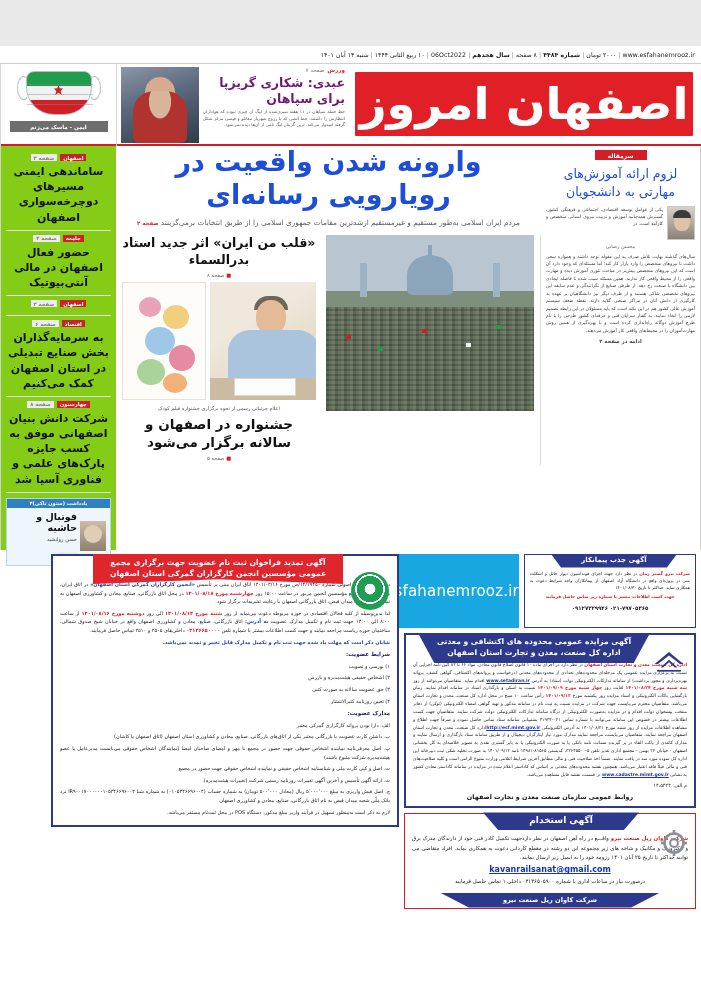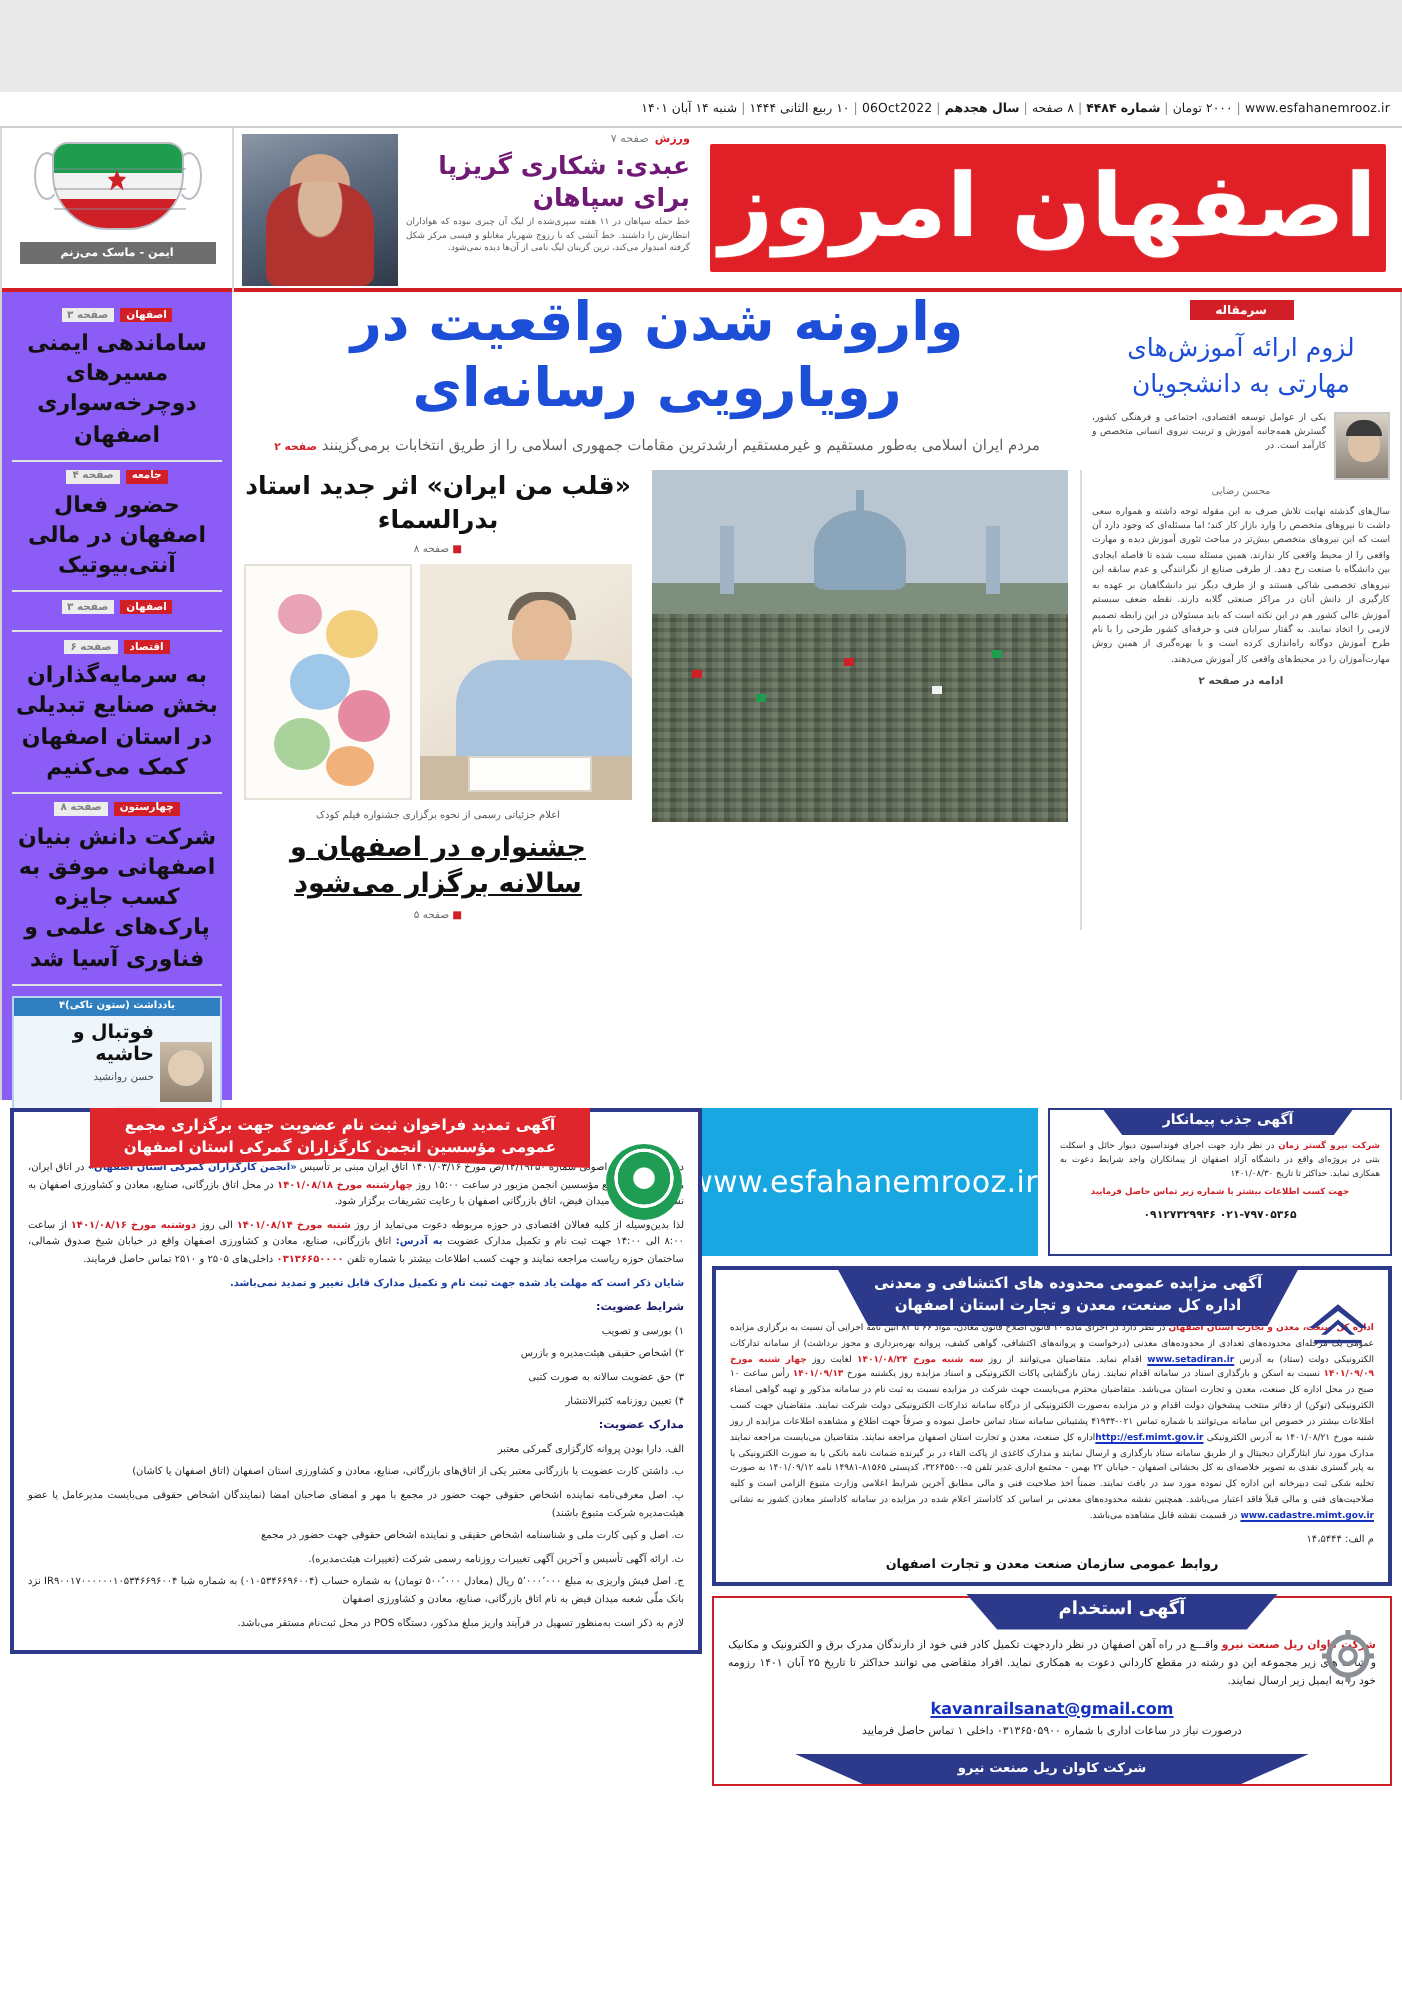--- a/index.html
+++ b/index.html
@@ -140,21 +140,21 @@
     font-size: 5.6px; font-weight: bold;
     display: flex; align-items: center; justify-content: center;
   }
 
   
   .main-grid { display: flex; flex-direction: row; height: 404px; }
 
   
   .col-sidebar {
     width: 116px; padding: 4px 5px 0 5px;
-    border-left: 1px solid #d2d2d2; background: #8b5cf6;
+    border-left: 1px solid #d2d2d2; background: #84cc16;
     order: 3;
   }
   .col-center { width: 425px; order: 2; padding: 0; }
   .col-right  { width: 160px; order: 1; padding: 4px 5px 0 5px; border-right: 1px solid #d2d2d2; }
 
   
   .side-item { padding: 4px 0 5px 0; border-bottom: 1px solid #e0e0e0; }
   .side-item:last-child { border-bottom: none; }
   .side-kicker {
     font-size: 5.2px; font-weight: bold; color: #fff;
@@ -223,21 +223,21 @@
   .photo-art {
     flex: 0 0 84px; height: 118px;
     background: #fdfcf8; border: 1px solid #e6e1d5;
     position: relative; overflow: hidden;
   }
   .blob { position:absolute; border-radius:50%; }
   .caption-small {
     font-size: 5px; color: #555; text-align: center; margin-top: 5px; line-height:1.5;
   }
   .art-title2 {
-    font-size: 13.5px; font-weight: bold; text-align: center; line-height: 1.35; margin-top: 3px; color:#111;text-decoration:underline;
+    font-size: 13.5px; font-weight: bold; text-align: center; line-height: 1.35; margin-top: 3px; color:#111;
   }
 
   .photo-sq {
     width: 100%; height: 176px; overflow: hidden; position: relative;
     background: linear-gradient(#b9c6d2 0 32%, #7e8f7d 32% 58%, #5b6b58 58% 100%);
   }
   .dome {
     position:absolute; left:50%; top:20px; transform:translateX(-50%);
     width:46px; height:40px; background:#8ba5bb; border-radius:50% 50% 12% 12%;
   }
@@ -273,21 +273,21 @@
   .ed-body {
     font-size: 4.6px; line-height: 1.62; color: #3c3c3c; text-align: justify; flex: 1;
   }
   .ed-byline { font-size: 5px; color:#6b6b6b; text-align:center; margin-top:3px;}
   .ed-body-full { font-size: 4.6px; line-height: 1.62; color:#3c3c3c; text-align: justify; margin-top: 4px; }
   .ed-cont { font-size: 5.2px; color:#444; text-align:center; margin-top:4px; font-weight:bold;}
 
   
   .ads-row { display: flex; flex-direction: row; padding: 4px 5px 0 5px; gap: 5px; }
   .ads-left { width: 348px; order: 2; }
-  .ads-right { width: 340px; order: 1; }
+  .ads-right { width: 292px; order: 1; }
 
   
   .ad-chamber { border: 2px solid #2d3a8c; background: #fff; position: relative; padding: 24px 7px 6px 7px; }
   .banner-red {
     position: absolute; top: -2px; right: 54px; width: 250px;
     background: #e0262d; color: #fff; padding: 3px 8px 5px 8px;
     font-size: 7.6px; font-weight: bold; line-height: 1.45; text-align: center;
     clip-path: polygon(0 0, 100% 0, 100% 100%, 50% 84%, 0 100%);
   }
   .ad-logo-circle {

